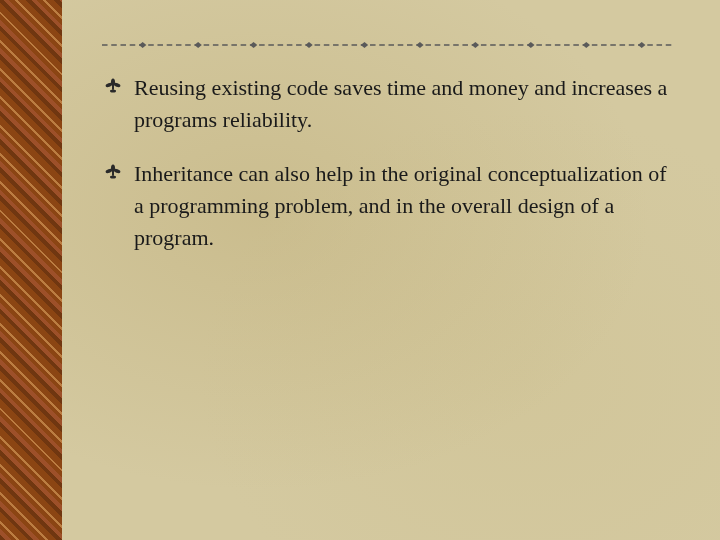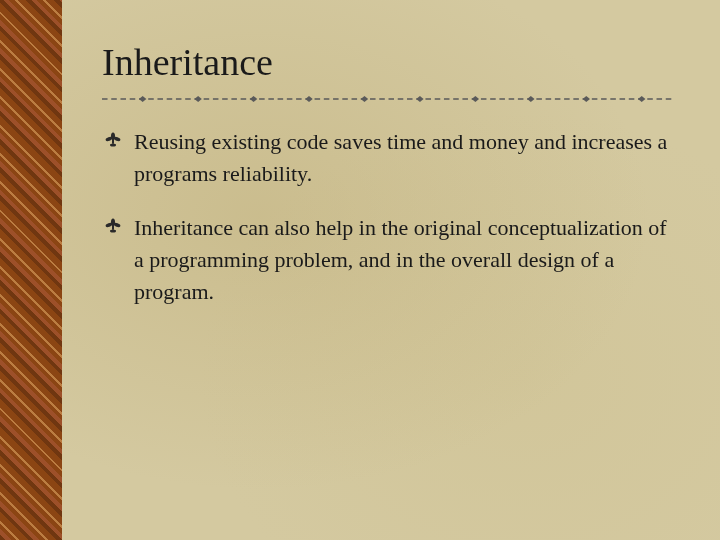--- a/index.html
+++ b/index.html
@@ -115,21 +115,20 @@
   </style>
 </head>
 <body>
 
 <div class="left-border">
   <div class="left-border-inner"></div>
 </div>
 
 <div class="main-content">
 
-  <h1 class="slide-title">Inheritance</h1>
 
   <div class="dashed-line">
     <svg viewBox="0 0 620 10" preserveAspectRatio="none">
 
       <line x1="0" y1="5" x2="620" y2="5" stroke="#5a5a5a" stroke-width="1.5" stroke-dasharray="6,4"></line>
 
       <polygon points="40,5 44,2 48,5 44,8" fill="#5a5a5a"></polygon>
       <polygon points="100,5 104,2 108,5 104,8" fill="#5a5a5a"></polygon>
       <polygon points="160,5 164,2 168,5 164,8" fill="#5a5a5a"></polygon>
       <polygon points="220,5 224,2 228,5 224,8" fill="#5a5a5a"></polygon>

